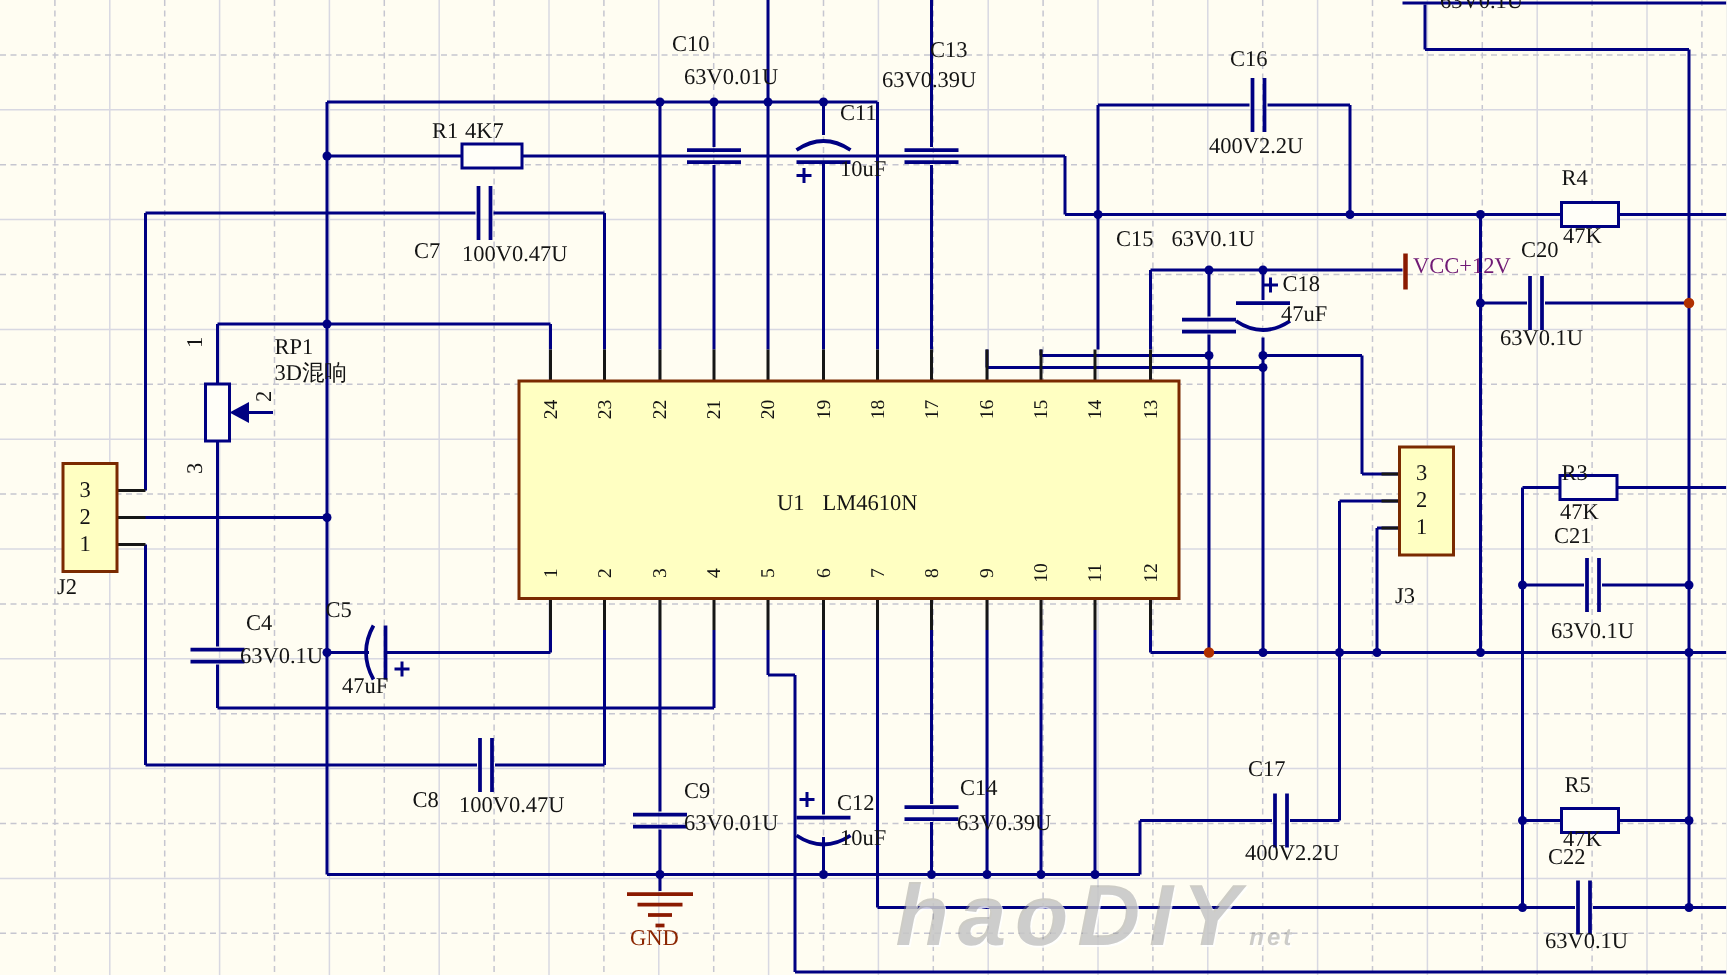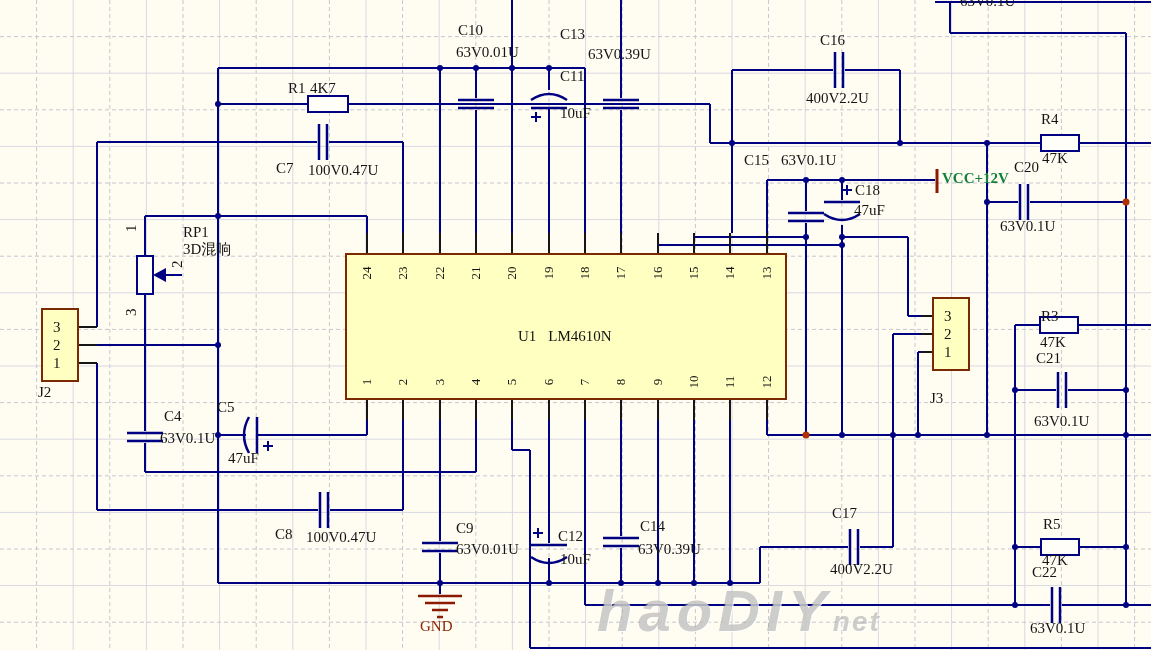--- a/index.html
+++ b/index.html
@@ -1,33 +1,33 @@
 <!DOCTYPE html>
 <html><head>
 <meta charset="utf-8">
 <style>
   html,body{margin:0;padding:0;background:#e8e8e8;}
   .stage{position:relative;width:1151px;height:650px;background:#FFFDF2;overflow:hidden;
          font-family:"Liberation Serif",serif;}
   .stage svg{position:absolute;left:0;top:0;z-index:1;}
   .lbl{position:absolute;z-index:10;font:15px "Liberation Serif",serif;color:#141414;
        white-space:nowrap;line-height:1.1;}
-  .red{color:#15803d;font-weight:bold;}
+  .red{color:#701a75;}
   .maroon{color:#8B2500;}
   .pin-num{position:absolute;z-index:10;width:28px;height:16px;text-align:center;
            font:13px "Liberation Serif",serif;color:#141414;transform:rotate(-90deg);
            white-space:nowrap;}
   .rot{transform:rotate(-90deg);width:14px;text-align:center;}
   .combo span{display:inline-block;}
   .combo .sp{width:12px;}
   .watermark{position:absolute;left:597px;top:577px;z-index:5;
              font-family:"Liberation Sans",sans-serif;font-weight:bold;font-style:italic;
              color:rgba(130,130,130,0.40);text-shadow:1px 1px 0 rgba(255,255,255,0.8);
              letter-spacing:6px;font-size:58px;white-space:nowrap;}
-  .watermark .suffix{font-size:28px;letter-spacing:2px;vertical-align:baseline;}
+  .watermark .suffix{font-size:16px;letter-spacing:2px;vertical-align:baseline;}
 </style>
 </head>
 <body>
 
 <div class="stage">
   <svg id="schematic" width="1151" height="650" viewBox="0 0 1151 650">
       <line x1="36.6" y1="0" x2="36.6" y2="650" stroke="#C6C6D0" stroke-width="1" stroke-dasharray="4,3"></line>
       <line x1="73.2" y1="0" x2="73.2" y2="650" stroke="#D8D8E2" stroke-width="1"></line>
       <line x1="109.80000000000001" y1="0" x2="109.80000000000001" y2="650" stroke="#C6C6D0" stroke-width="1" stroke-dasharray="4,3"></line>
       <line x1="146.4" y1="0" x2="146.4" y2="650" stroke="#D8D8E2" stroke-width="1"></line>
@@ -284,23 +284,23 @@
       <circle cx="621" cy="583" r="3" fill="#000082"></circle>
       <circle cx="658" cy="583" r="3" fill="#000082"></circle>
       <circle cx="694" cy="583" r="3" fill="#000082"></circle>
       <circle cx="730" cy="583" r="3" fill="#000082"></circle>
       <circle cx="1126" cy="202" r="3.5" fill="#B03000"></circle>
       <circle cx="806" cy="435" r="3.5" fill="#B03000"></circle>
     </svg>
 
   <div class="watermark"><span>haoDIY</span><span class="suffix">net</span></div>
 
-  <div class="lbl" style="left:458px;top:22px">C10</div>
+  <div class="lbl" style="left:448px;top:22px">C10</div>
   <div class="lbl" style="left:456px;top:44px">63V0.01U</div>
-  <div class="lbl" style="left:560px;top:26px">C13</div>
+  <div class="lbl" style="left:620px;top:26px">C13</div>
   <div class="lbl" style="left:588px;top:46px">63V0.39U</div>
   <div class="lbl" style="left:560px;top:68px">C11</div>
   <div class="lbl" style="left:560px;top:105px">10uF</div>
   <div class="lbl" style="left:820px;top:32px">C16</div>
   <div class="lbl" style="left:806px;top:90px">400V2.2U</div>
   <div class="lbl" style="left:288px;top:80px">R1</div>
   <div class="lbl" style="left:310px;top:80px">4K7</div>
   <div class="lbl" style="left:276px;top:160px">C7</div>
   <div class="lbl" style="left:308px;top:162px">100V0.47U</div>
   <div class="lbl" style="left:183px;top:224px">RP1</div>

